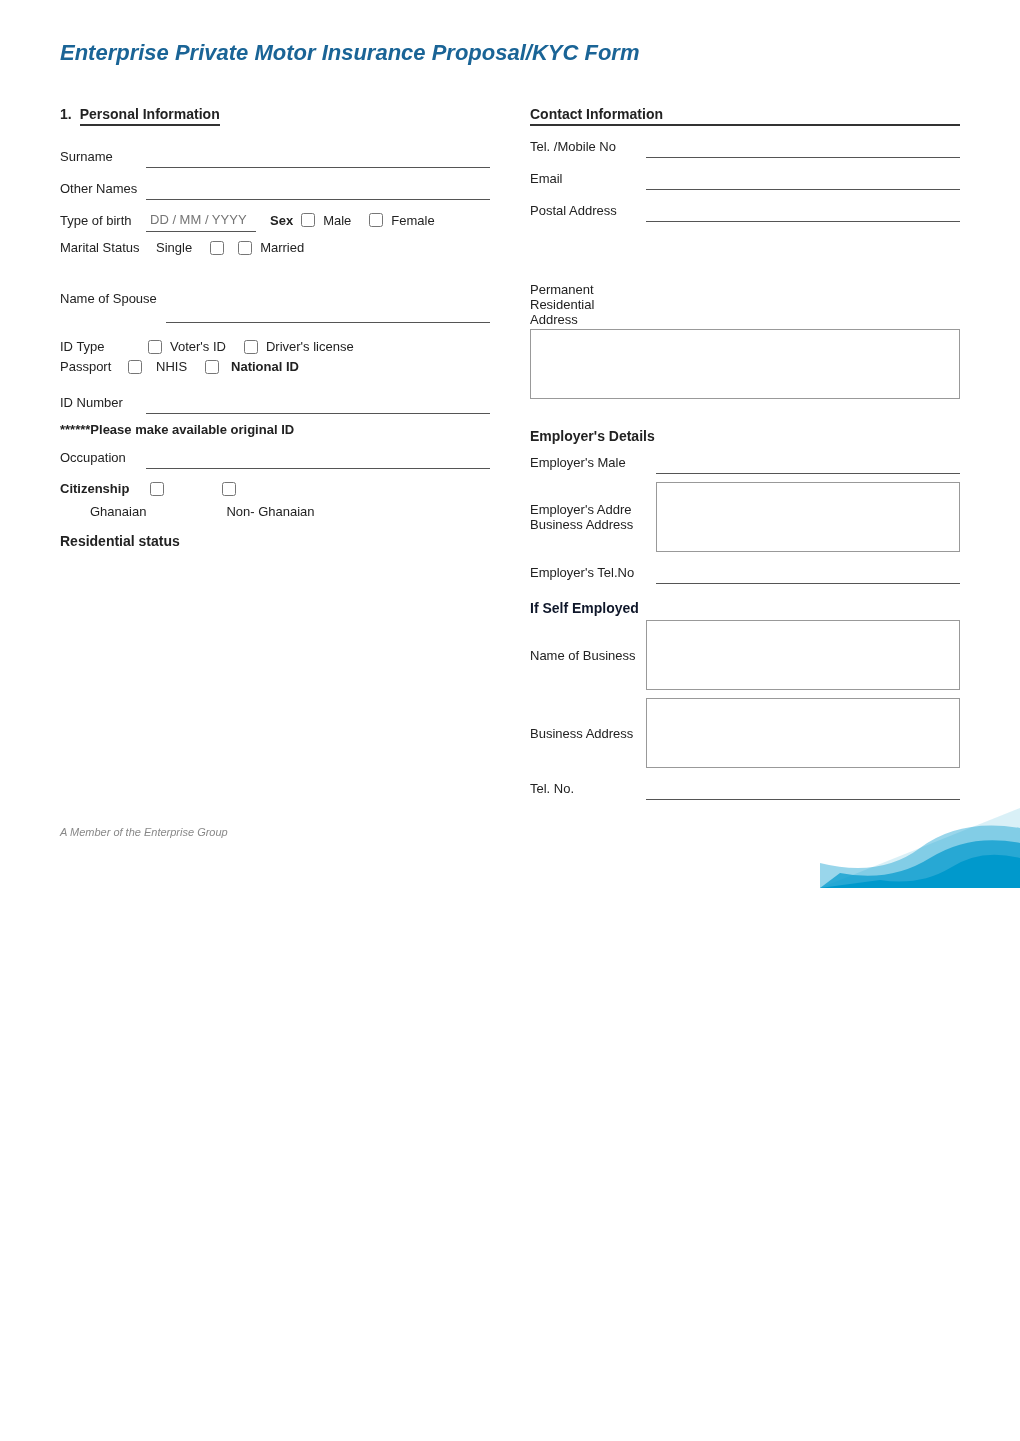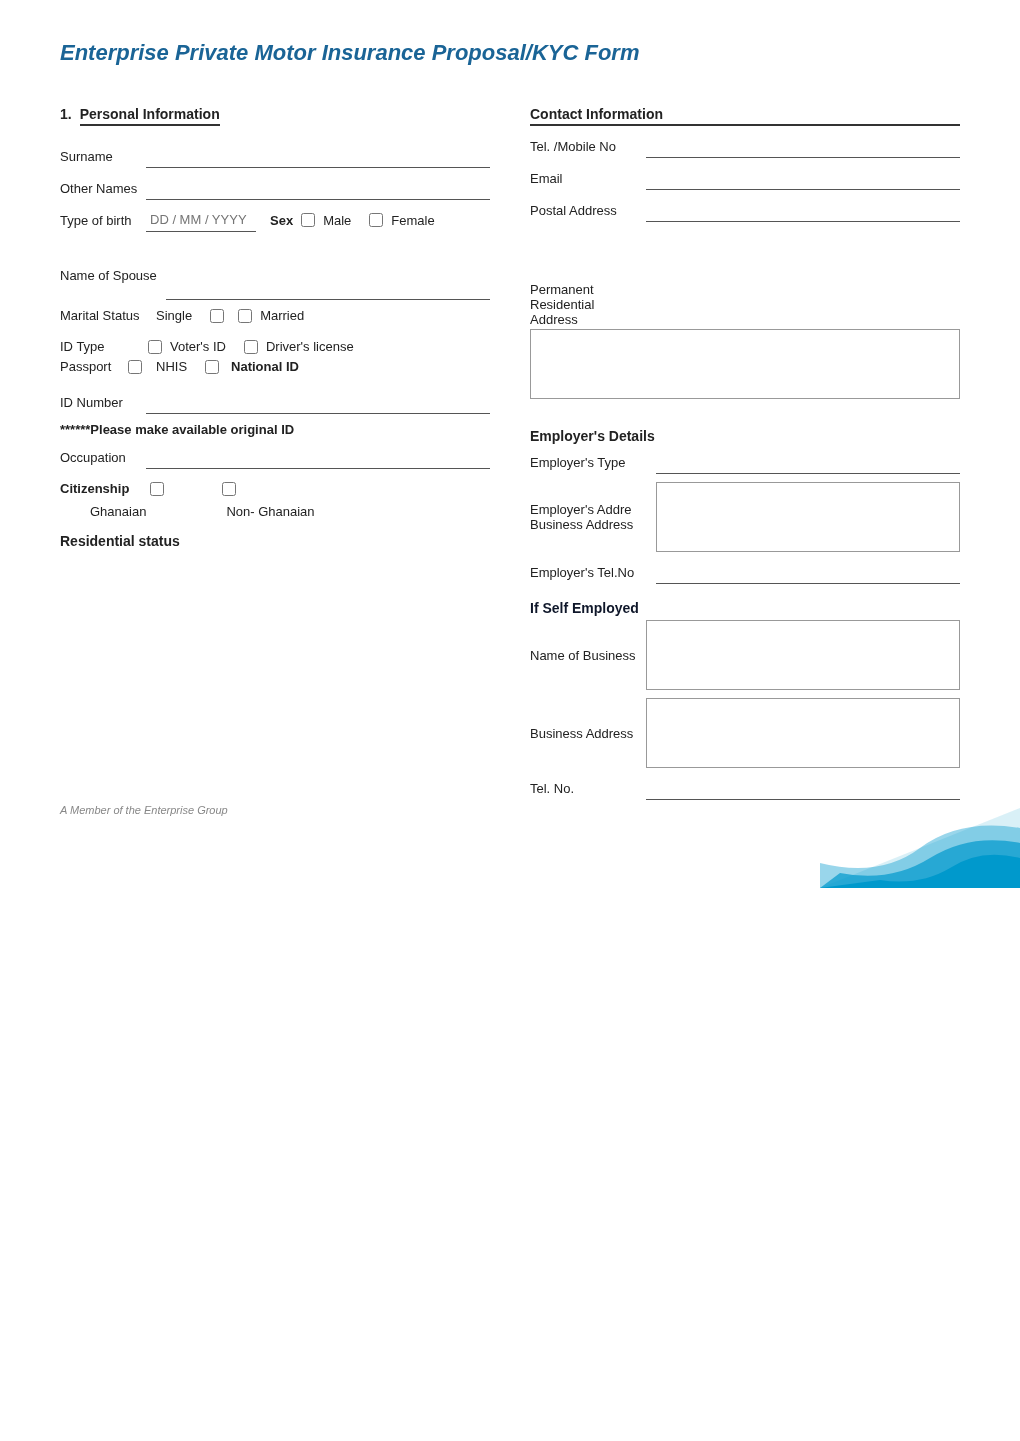--- a/index.html
+++ b/index.html
@@ -109,21 +109,21 @@
       margin-bottom: 6px;
     }
     .self-employed-header {
       font-weight: bold;
       font-size: 14px;
       color: #0f172a;
       margin-bottom: 4px;
     }
     .footer-text {
       position: absolute;
-      bottom: 72px;
+      bottom: 50px;
       left: 60px;
       font-size: 11px;
       color: #888;
       font-style: italic;
     }
     .footer-wave {
       position: absolute;
       bottom: 0;
       right: 0;
       width: 200px;
@@ -159,31 +159,31 @@
       <div class="field-row" style="margin-top:4px;">
         <span class="field-label">Type of birth</span>
         <input type="text" class="input-box" style="width: 110px; flex: 0 0 auto;" placeholder="DD / MM / YYYY">
         <span class="field-label" style="margin-left:8px; min-width:auto;font-weight:bold;">Sex</span>
         <input type="checkbox" style="">
         <span class="checkbox-label">Male</span>
         <input type="checkbox" style="">
         <span class="checkbox-label">Female</span>
       </div>
 
-      <div class="field-row" style="margin-top:18px;">
-        <span class="field-label" style="min-width:100px;">Name of Spouse</span>
-        <input type="text" class="input-box" style="flex: 1 1 0%; height: 50px; vertical-align: top;">
-      </div>
-
       <div class="field-row" style="margin-top:6px;">
         <span class="field-label" style="min-width:90px;">Marital Status</span>
         <span class="checkbox-label">Single</span>
         <input type="checkbox" style="">
         <input type="checkbox" style="margin-left: 6px;">
         <span class="checkbox-label">Married</span>
+      </div>
+
+      <div class="field-row" style="margin-top:18px;">
+        <span class="field-label" style="min-width:100px;">Name of Spouse</span>
+        <input type="text" class="input-box" style="flex: 1 1 0%; height: 50px; vertical-align: top;">
       </div>
 
       <div style="margin-top:16px;">
         <div class="id-type-row">
           <span class="field-label">ID Type</span>
           <input type="checkbox" style="">
           <span class="checkbox-label">Voter's ID</span>
           <input type="checkbox" style="">
           <span class="checkbox-label">Driver's license</span>
         </div>
@@ -250,21 +250,21 @@
           <span>Residential</span><br>
           <span>Address</span>
         </div>
         <textarea class="text-area-field" style=""></textarea>
       </div>
 
       <div style="margin-top:26px;">
         <div class="employer-section-header">Employer's Details</div>
 
         <div class="field-row">
-          <span class="field-label" style="min-width:120px;">Employer's Type</span>
+          <span class="field-label" style="min-width:120px;">Employer's Male</span>
           <input type="text" class="input-box" style="flex: 1 1 0%;">
         </div>
 
         <div class="field-row">
           <div style="display:flex; flex-direction:column; min-width:120px; font-size:13px;">
             <span>Employer's Addre</span>
             <span>Business Address</span>
           </div>
           <textarea class="text-area-field" style="flex: 1 1 0%; margin-top: 0px;"></textarea>
         </div>

